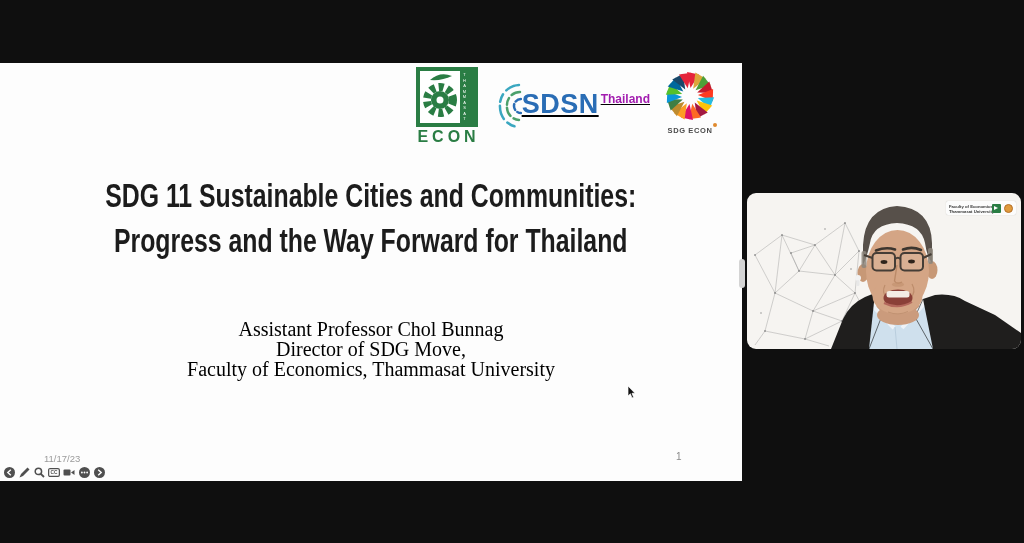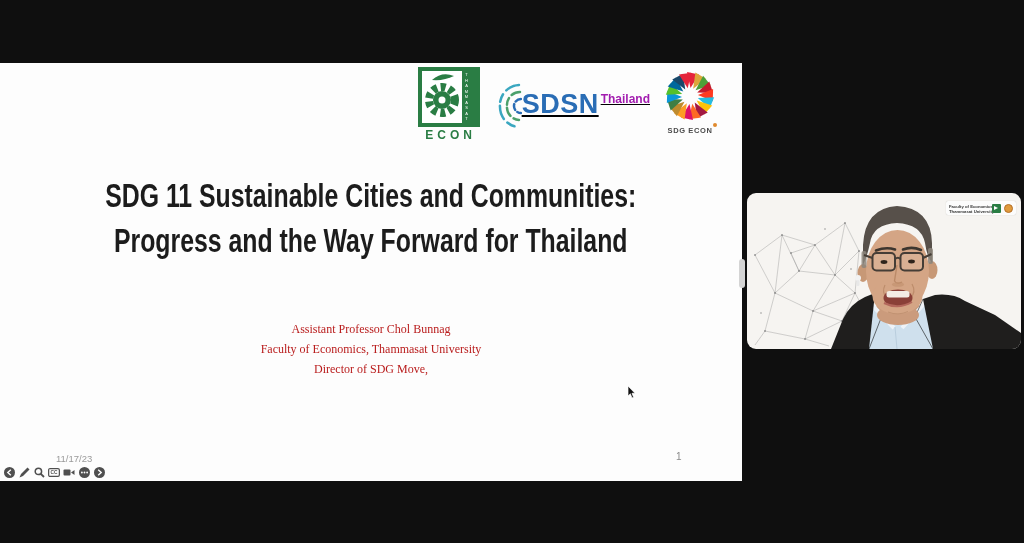--- a/index.html
+++ b/index.html
@@ -2,35 +2,35 @@
 <html><head>
 <meta charset="utf-8">
 <style>
   html,body{margin:0;padding:0;background:#0f0f0f;}
   .stage{position:relative;width:1024px;height:543px;background:#0f0f0f;overflow:hidden;
          font-family:"Liberation Sans",sans-serif;}
   
   .slide{position:absolute;left:0;top:63px;width:742px;height:418px;background:#fdfdfd;}
   .logos{position:absolute;top:4px;right:24px;height:82px;display:flex;align-items:flex-start;gap:12px;}
   .logo{display:flex;flex-direction:column;align-items:center;}
-  .econ-label{color:#2a7d44;font-weight:bold;font-size:12px;letter-spacing:4px;margin-top:1px;margin-left:4px;}
+  .econ-label{color:#2a7d44;font-weight:bold;font-size:16px;letter-spacing:4px;margin-top:1px;margin-left:4px;}
   .sdsn-wrap{display:flex;align-items:center;margin-top:8px;}
   .sdsn-texts{display:flex;flex-direction:row;line-height:1;text-decoration:underline;}
   .sdsn-name{color:#2a6db5;font-weight:bold;font-size:27px;letter-spacing:.5px;}
   .sdsn-country{color:#a21caf;font-weight:bold;font-size:12px;margin-top:2px;margin-left:2px;}
   .sdgmove-label{color:#4a4a4a;font-weight:bold;font-size:7.5px;letter-spacing:.6px;margin-top:1px;position:relative;}
   .sdgmove-label .reg-dot{position:absolute;right:-5px;top:-3px;width:4px;height:4px;border-radius:50%;background:#e08a2e;}
   .title-block{position:absolute;left:0;top:110px;width:100%;text-align:center;color:#1c1c1c;}
   .title-line{display:block;height:45px;line-height:45px;white-space:nowrap;}
   .title-line span{display:inline-block;transform:scaleX(.73);transform-origin:center;
       font-weight:bold;font-size:34px;font-family:"Liberation Sans",sans-serif;}
-  .subtitle-block{position:absolute;left:0;top:256px;width:100%;text-align:center;color:#b91c1c;
-      font-family:"Liberation Serif",serif;font-size:12px;line-height:20px;}
+  .subtitle-block{position:absolute;left:0;top:256px;width:100%;text-align:center;color:#000000;
+      font-family:"Liberation Serif",serif;font-size:20px;line-height:20px;}
   .subtitle-gap{height:20px;}
-  .slide-date{position:absolute;left:56px;top:390px;font-size:9.5px;color:#9a9a9a;}
+  .slide-date{position:absolute;left:44px;top:390px;font-size:9.5px;color:#9a9a9a;}
   .slide-page{position:absolute;left:676px;top:388px;font-size:10px;color:#8a8a8a;}
   .ppt-toolbar{position:absolute;left:3px;top:403px;display:flex;gap:3px;align-items:center;}
   .ppt-btn{width:12px;height:12px;display:flex;align-items:center;justify-content:center;cursor:pointer;}
   .cursor{position:absolute;left:627px;top:322px;}
   
   .webcam{position:absolute;left:747px;top:193px;width:274px;height:156px;border-radius:9px;
           overflow:hidden;background:#f6f4f1;}
   .banner{position:absolute;top:8px;right:5px;background:#fcfcfc;border-radius:2px;
           display:flex;align-items:center;gap:3px;padding:2px 3px;box-shadow:0 0 1px rgba(0,0,0,.25);}
   .banner-texts{display:flex;flex-direction:column;line-height:1.25;}
@@ -116,22 +116,22 @@
       </div>
     </div>
 
     <div class="title-block">
       <div class="title-line"><span>SDG 11 Sustainable Cities and Communities:</span></div>
       <div class="title-line"><span>Progress and the Way Forward for Thailand</span></div>
     </div>
 
     <div class="subtitle-block">
       <div>Assistant Professor Chol Bunnag</div>
+      <div>Director of SDG Move,</div>
       <div>Faculty of Economics, Thammasat University</div>
-      <div>Director of SDG Move,</div>
       <div class="subtitle-gap"></div>
     </div>
 
     <div class="slide-date">11/17/23</div>
     <div class="slide-page">1</div>
 
     <div class="ppt-toolbar">
       <div class="ppt-btn">
         <svg width="11" height="11" viewBox="0 0 11 11">
           <circle cx="5.5" cy="5.5" r="5.5" fill="#4f4f4f"></circle>

